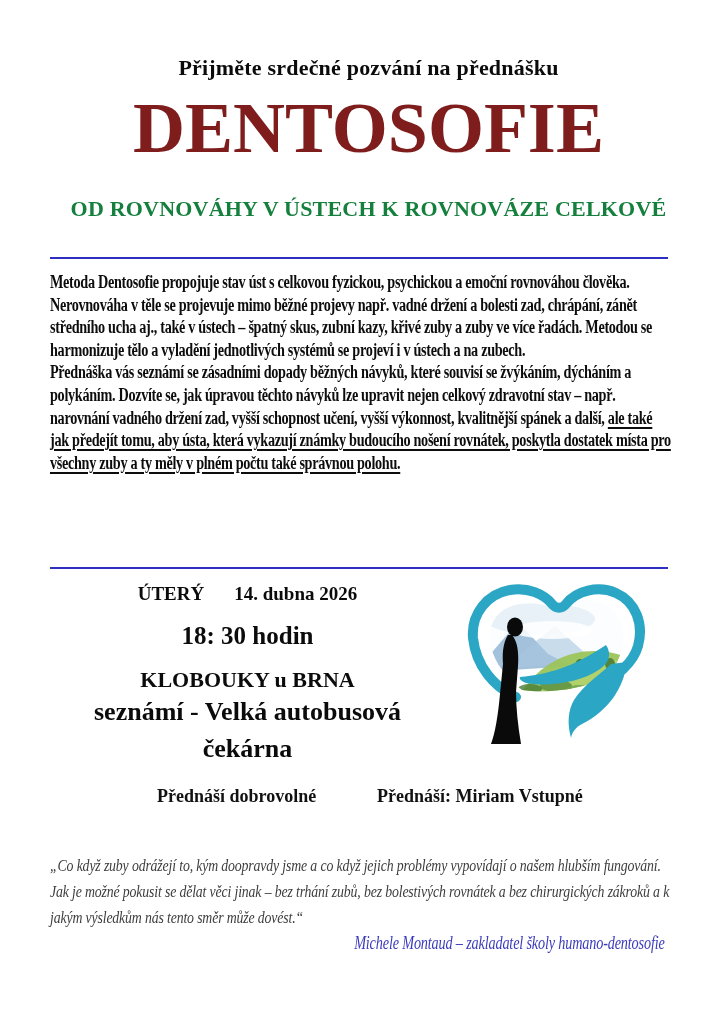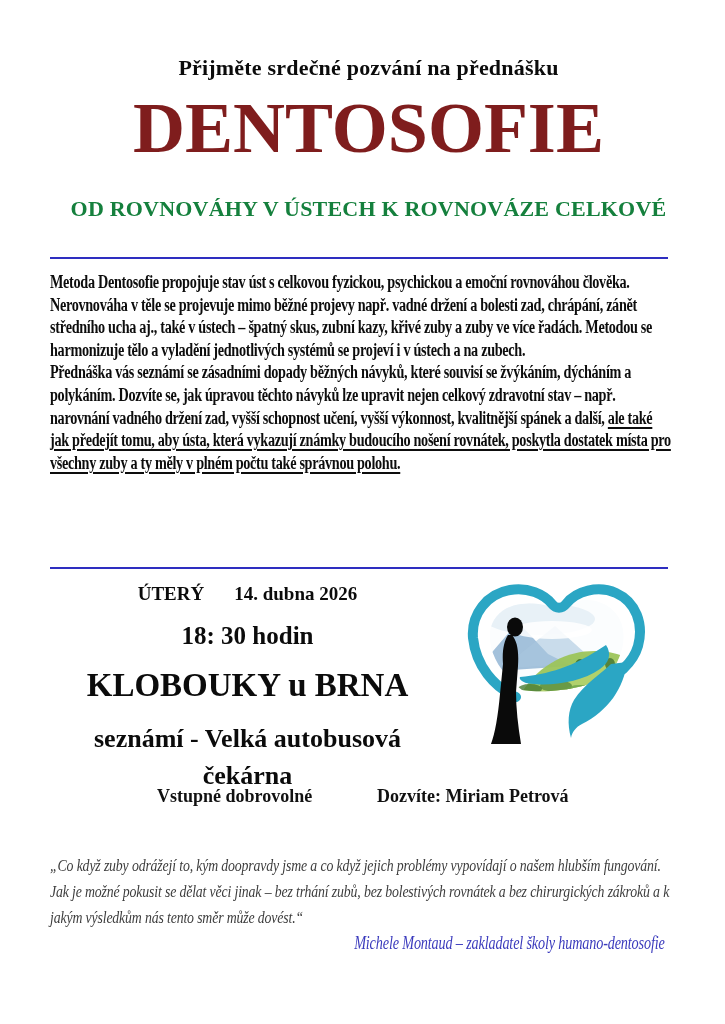--- a/index.html
+++ b/index.html
@@ -47,21 +47,21 @@
     text-decoration-thickness: 2px;
     text-underline-offset: 3px;
   }
   .event-block {
     position: absolute; top: 583px; left: 50px; width: 395px;
     text-align: center; font-weight: bold; color: #0b0b0b;
   }
   .event-line1 { font-size: 19px; margin-bottom: 17px; }
   .event-day { margin-right: 30px; }
   .event-time { font-size: 25px; margin-bottom: 17px; text-align: center; }
-  .event-city { font-size: 33px; margin-bottom: 16px; }
+  .event-city { font-size: 22px; }
   .event-venue { font-size: 26px; line-height: 37px; width: 380px; margin: 0 auto; }
   .admission-row { position: absolute; top: 786px; left: 0; width: 100%; height: 26px; }
   .admission { position: absolute; left: 157px; font-size: 18px; font-weight: bold; }
   .lecturer  { position: absolute; left: 377px; font-size: 18px; font-weight: bold; }
   .logo-box { position: absolute; left: 460px; top: 574px; width: 192px; height: 176px; }
   .logo-box svg { width: 100%; height: 100%; display: block; }
   .quote-block {
     position: absolute; top: 852px; left: 50px;
     width: 786px;
     transform: scaleX(0.79); transform-origin: 0 0;
@@ -130,22 +130,22 @@
       <path d="M167,88 C164,114 148,137 122,150 C116,153 112,158 111,164 C107,150 108,136 114,126 C124,110 142,99 151,90 Z" fill="#2ba6c4"></path>
       <path d="M60,103 C88,100 112,94 146,71 C152,80 149,89 140,95 C120,109 88,113 66,109 C61,107 59,105 60,103 Z" fill="#2ba6c4"></path>
       <g>
         <ellipse cx="55" cy="53" rx="8" ry="9.5" fill="#0a0a0a"></ellipse>
         <path d="M48,61 C44,67 42,77 43,90 L40,120 C38,142 35,159 31,170 L61,170 C58,152 56,134 56,118 L58,92 C59,76 57,67 52,61 Z" fill="#0a0a0a"></path>
       </g>
     </svg>
   </div>
 
   <div class="admission-row">
-    <span class="admission">Vstupné dobrovolné</span>
-    <span class="lecturer">Dozvíte: Miriam Petrová</span>
+    <span class="admission">Přednáší dobrovolné</span>
+    <span class="lecturer">Přednáší: Miriam Vstupné</span>
   </div>
 
   <div class="quote-block">
     <p>„Co když zuby odrážejí to, kým doopravdy jsme a co když jejich problémy vypovídají o našem hlubším fungování.</p>
     <p>Jak je možné pokusit se dělat věci jinak – bez trhání zubů, bez bolestivých rovnátek a bez chirurgických zákroků a k jakým výsledkům nás tento směr může dovést.“</p>
     <p class="attribution">Michele Montaud – zakladatel školy humano-dentosofie</p>
   </div>
 
 </div>
 

